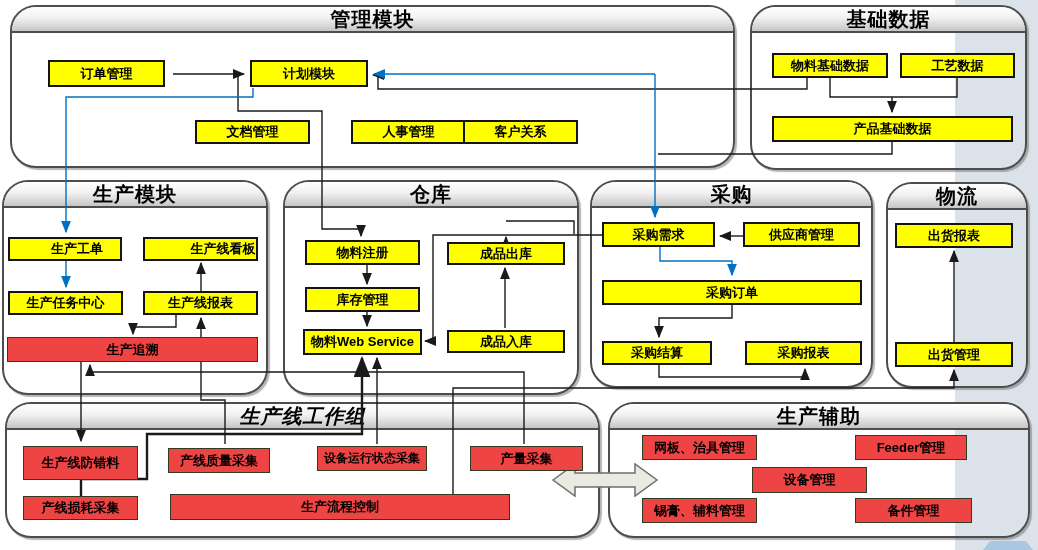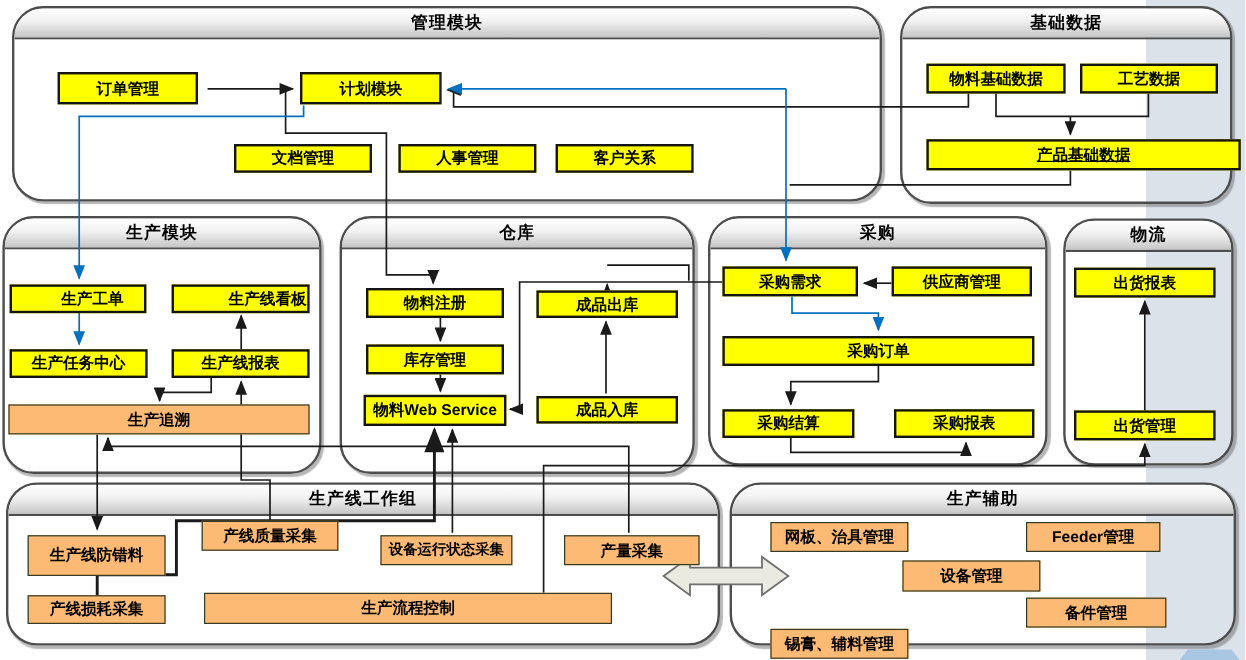--- a/index.html
+++ b/index.html
@@ -19,32 +19,32 @@
     box-shadow:2px 2px 1px rgba(90,90,90,.45);
     box-sizing:border-box;
   }
   .container-header{
     height:24px;border-bottom:2px solid #4d4d4d;
     border-radius:24px 24px 0 0;
     background:linear-gradient(180deg,#ffffff 0%,#f1f1f1 45%,#c6c6c6 100%);
     display:flex;align-items:center;justify-content:center;
   }
   .container-title{
-    font-size:14px;font-weight:bold;color:#000;letter-spacing:1px;
+    font-size:20px;font-weight:bold;color:#000;letter-spacing:1px;
   }
 
   
   .box{
     position:absolute;z-index:3;box-sizing:border-box;
     display:flex;align-items:center;justify-content:center;
     font-size:13px;font-weight:bold;color:#000;white-space:nowrap;
     text-align:center;
   }
   .box.yellow{background:#ffff00;border:2px solid #141414;}
-  .box.green{background:#fdba74;border:1.5px solid #333a22;}
+  .box.green{background:#ef4444;border:1.5px solid #333a22;}
 
   
   #wires{position:absolute;left:0;top:0;z-index:2;pointer-events:none;}
 </style>
 </head>
 <body>
 
 <div class="bg-band" style="left:955px;width:83px;background:#dbe2ea;"></div>
 <div class="bg-accent" style="left:983px;top:541px;width:50px;height:9px;background:#a9c6e2;"></div>
 
@@ -71,21 +71,21 @@
 <div class="container" style="left:590px;top:180px;width:283px;height:208px;">
   <div class="container-header">
     <span class="container-title">采购</span>
   </div>
 </div>
 <div class="container" style="left:886px;top:182px;width:142px;height:206px;">
   <div class="container-header">
     <span class="container-title">物流</span>
   </div>
 </div>
-<div class="container" style="left:5px;top:402px;width:595px;height:136px;">
+<div class="container" style="left:5px;top:402px;width:595px;height:136px;font-style:italic;">
   <div class="container-header">
     <span class="container-title">生产线工作组</span>
   </div>
 </div>
 <div class="container" style="left:608px;top:402px;width:422px;height:136px;">
   <div class="container-header">
     <span class="container-title">生产辅助</span>
   </div>
 </div>
 
@@ -130,26 +130,26 @@
     <polyline points="253,88 253,97 66,97 66,232" marker-end="url(#au)"></polyline>
     <polyline points="66,260 66,287" marker-end="url(#au)"></polyline>
     <polyline points="660,247 660,261 732,261 732,275" marker-end="url(#au)"></polyline>
   </g>
   <polygon points="553,480 575,464 575,473 635,473 635,464 657,480 635,496 635,487 575,487 575,496" fill="#eaeae1" stroke="#6e6e6e" stroke-width="1.5"></polygon>
 </svg>
 
 <div class="box yellow" style="left:48px;top:60px;width:117px;height:27px;">订单管理</div>
 <div class="box yellow" style="left:250px;top:60px;width:118px;height:27px;">计划模块</div>
 <div class="box yellow" style="left:195px;top:120px;width:115px;height:24px;">文档管理</div>
-<div class="box yellow" style="left:332px;top:120px;width:115px;height:24px;">人事管理</div>
+<div class="box yellow" style="left:351px;top:120px;width:115px;height:24px;">人事管理</div>
 <div class="box yellow" style="left:463px;top:120px;width:115px;height:24px;">客户关系</div>
 
 <div class="box yellow" style="left:772px;top:53px;width:116px;height:25px;">物料基础数据</div>
 <div class="box yellow" style="left:900px;top:53px;width:115px;height:25px;">工艺数据</div>
-<div class="box yellow" style="left:772px;top:116px;width:262px;height:26px;text-decoration:underline;">产品基础数据</div>
+<div class="box yellow" style="left:772px;top:116px;width:241px;height:26px;">产品基础数据</div>
 
 <div class="box yellow" style="left:8px;top:237px;width:114px;height:24px;padding-left:24px;">生产工单</div>
 <div class="box yellow" style="left:143px;top:237px;width:115px;height:24px;padding-left:45px;">生产线看板</div>
 <div class="box yellow" style="left:8px;top:291px;width:115px;height:24px;">生产任务中心</div>
 <div class="box yellow" style="left:143px;top:291px;width:115px;height:24px;">生产线报表</div>
 <div class="box green" style="left:7px;top:337px;width:251px;height:25px;">生产追溯</div>
 
 <div class="box yellow" style="left:305px;top:240px;width:115px;height:25px;">物料注册</div>
 <div class="box yellow" style="left:305px;top:287px;width:115px;height:25px;">库存管理</div>
 <div class="box yellow" style="left:303px;top:329px;width:119px;height:26px;">物料Web Service</div>
@@ -159,23 +159,23 @@
 <div class="box yellow" style="left:602px;top:222px;width:113px;height:25px;">采购需求</div>
 <div class="box yellow" style="left:743px;top:222px;width:117px;height:25px;">供应商管理</div>
 <div class="box yellow" style="left:602px;top:280px;width:260px;height:25px;">采购订单</div>
 <div class="box yellow" style="left:602px;top:341px;width:110px;height:24px;">采购结算</div>
 <div class="box yellow" style="left:745px;top:341px;width:117px;height:24px;">采购报表</div>
 
 <div class="box yellow" style="left:895px;top:223px;width:118px;height:25px;">出货报表</div>
 <div class="box yellow" style="left:895px;top:342px;width:118px;height:25px;">出货管理</div>
 
 <div class="box green" style="left:23px;top:446px;width:115px;height:34px;">生产线防错料</div>
-<div class="box green" style="left:168px;top:434px;width:114px;height:25px;">产线质量采集</div>
+<div class="box green" style="left:168px;top:448px;width:102px;height:25px;">产线质量采集</div>
 <div class="box green" style="left:317px;top:446px;width:110px;height:25px;font-size:12px;">设备运行状态采集</div>
 <div class="box green" style="left:470px;top:446px;width:113px;height:25px;">产量采集</div>
 <div class="box green" style="left:23px;top:496px;width:115px;height:24px;">产线损耗采集</div>
 <div class="box green" style="left:170px;top:494px;width:340px;height:26px;">生产流程控制</div>
 
 <div class="box green" style="left:642px;top:435px;width:115px;height:25px;font-family:Liberation Mono, monospace;">网板、治具管理</div>
 <div class="box green" style="left:855px;top:435px;width:112px;height:25px;">Feeder管理</div>
 <div class="box green" style="left:752px;top:467px;width:115px;height:26px;">设备管理</div>
-<div class="box green" style="left:642px;top:498px;width:115px;height:25px;margin-top:26px;">锡膏、辅料管理</div>
+<div class="box green" style="left:642px;top:498px;width:115px;height:25px;">锡膏、辅料管理</div>
 <div class="box green" style="left:855px;top:498px;width:117px;height:25px;">备件管理</div>
 
 </body></html>

